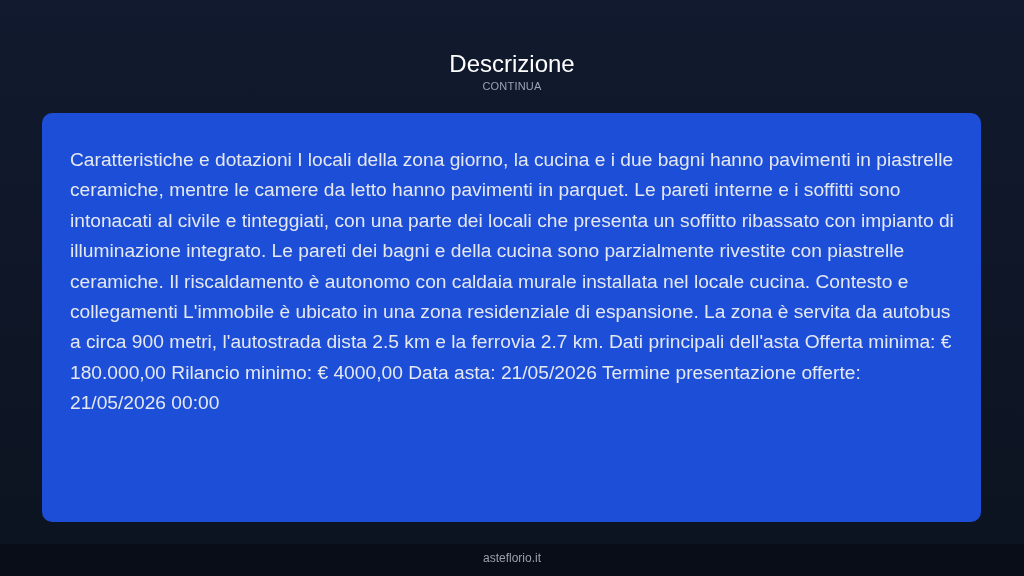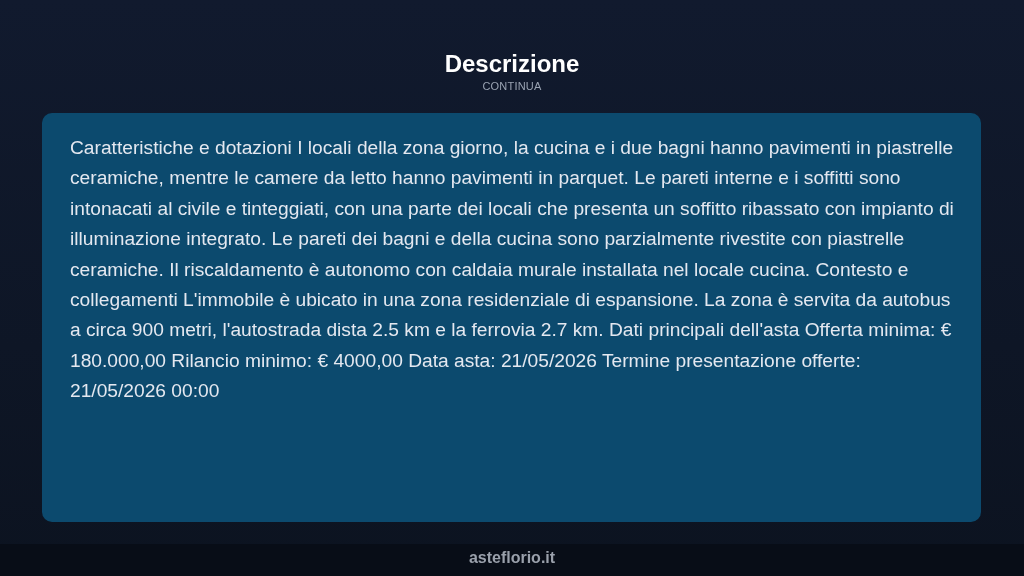--- a/index.html
+++ b/index.html
@@ -17,60 +17,60 @@
     }
     .header {
       position: absolute;
       top: 48px;
       left: 0;
       width: 1024px;
       text-align: center;
     }
     .title {
       font-size: 24px;
-      font-weight: bold;
+      font-weight: normal;
       color: #ffffff;
       line-height: 32px;
       margin: 0;
     }
     .subtitle {
       font-size: 11px;
       color: #9aa3b2;
       letter-spacing: 0.2px;
       line-height: 12px;
     }
     .card {
       position: absolute;
       left: 42px;
       top: 113px;
       width: 939px;
       height: 409px;
-      background: #0c4a6e;
+      background: #1d4ed8;
       border-radius: 10px;
       box-sizing: border-box;
-      padding: 20px 26px 16px 28px;
+      padding: 32px 26px 16px 28px;
     }
     .description {
       font-size: 19.2px;
       line-height: 30.4px;
       color: #e4e8f0;
       margin: 0;
     }
     .footer {
       position: absolute;
       left: 0;
       top: 544px;
       width: 1024px;
       height: 32px;
       background: #080d17;
       text-align: center;
     }
     .footer-text {
-      font-size: 16px;
-      font-weight: bold;
+      font-size: 12px;
+      font-weight: normal;
       color: #9aa0ab;
       line-height: 28px;
     }
   </style>
 </head>
 <body>
 
 <div class="header">
   <h1 class="title">Descrizione</h1>
   <div class="subtitle">CONTINUA</div>

